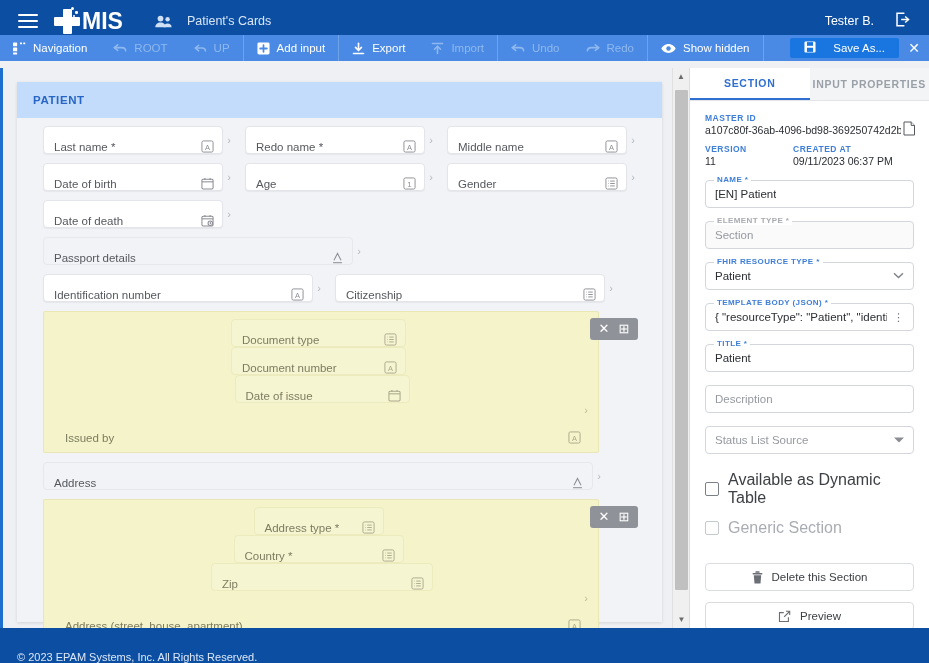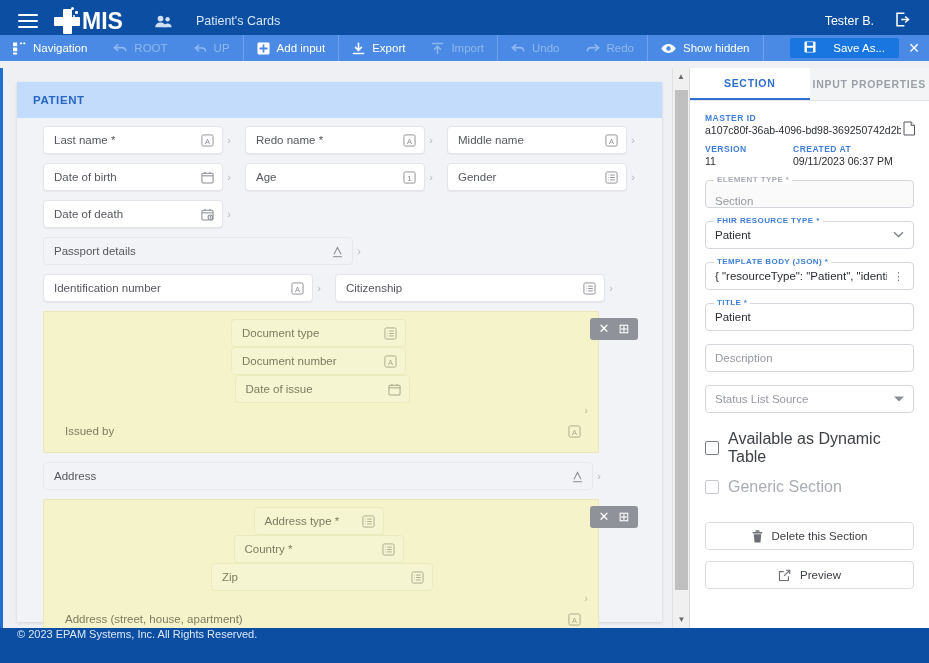--- a/index.html
+++ b/index.html
@@ -35,21 +35,21 @@
   .brand-cross { position: relative; width: 26px; height: 26px; margin-right: 2px; }
   .brand-cross .h { position:absolute; left:0; top:9px; width:26px; height:9px; background:#fff; border-radius:1px;}
   .brand-cross .v { position:absolute; left:8.5px; top:1px; width:9px; height:25px; background:#fff; border-radius:1px;}
   .brand-cross .d1 { position:absolute; left:17px; top:-1px; width:3px; height:3px; background:#fff; border-radius:50%;}
   .brand-cross .d2 { position:absolute; left:21px; top:3px; width:2.5px; height:2.5px; background:#fff; border-radius:50%;}
   .brand-cross .d3 { position:absolute; left:19px; top:7px; width:2px; height:2px; background:#fff; border-radius:50%;}
   .brand-text {
     color: #fff; font-size: 23px; font-weight: bold; letter-spacing: 0px;
   }
   .cards-link {
-    display: flex; align-items: center; gap: 24px;
+    display: flex; align-items: center; gap: 15px;
     margin-left: 32px; color: #d9e6f6; font-size: 12.5px; cursor: pointer;
   }
   .cards-link svg { display:block; }
   .topbar-right {
     margin-left: auto; display: flex; align-items: center; gap: 20px;
     margin-right: 18px;
   }
   .user-name { color: #ffffff; font-size: 12.5px; cursor: pointer; }
   .logout-ic { cursor: pointer; display:block; }
 
@@ -108,21 +108,21 @@
   .form-body { padding: 8px 0 0 0; position: relative; }
 
   .row { display: flex; align-items: flex-start; padding: 0 0 0 26px; margin-bottom: 9px; }
 
   .field {
     position: relative;
     height: 28px;
     background: #ffffff;
     border: 1px solid #e3e5ea;
     border-radius: 4px;
-    display: flex; align-items: center;
+    display: flex; align-items: flex-end;
     padding: 0 8px 0 10px;
     box-shadow: 0 1px 1px rgba(0,0,0,0.05);
     cursor: pointer;
   }
   .field .lbl { font-size: 11.5px; color: #55585e; white-space: nowrap; }
   .field .ic { margin-left: auto; display: flex; align-items: center; color:#8a8d93; }
   .chev {
     width: 12px; flex: 0 0 12px;
     font-size: 11px; color: #b4b7bd; text-align: center;
     align-self: center; line-height: 28px;
@@ -227,21 +227,21 @@
   }
   .ofield .legend {
     position: absolute; top: -6px; left: 8px;
     background: #fff; padding: 0 3px;
     font-size: 8px; font-weight: bold; letter-spacing: .4px;
     color: #3f7fd6;
   }
   .ofield .legend.muted { color: #a7abb2; }
   .ofield .val { font-size: 11.5px; color: #2b2e33; white-space: nowrap; overflow: hidden; }
   .ofield .val.ph { color: #9599a0; }
-  .ofield.disabled { background: #fafafa; align-items: flex-end; }
+  .ofield.disabled { background: #fafafa; }
   .ofield .caret {
     margin-left: auto; color: #8a8d93; font-size: 9px;
   }
   .ofield .dots {
     margin-left: auto; color: #6b6e74; font-size: 11px; letter-spacing: 0; line-height: 8px;
   }
 
   .chk-row {
     display: flex; align-items: center; gap: 9px;
     margin-top: 17px; cursor: pointer;
@@ -260,21 +260,21 @@
     display: flex; align-items: center; justify-content: center; gap: 9px;
     font-size: 11.5px; color: #3d4044; background: #fff; cursor: pointer;
   }
   .obtn svg { display:block; }
 
   
   .footer {
     position: absolute; bottom: 0; left: 0;
     width: 929px; height: 35px;
     background: #0c4ea2;
-    display: flex; align-items: flex-start;
+    display: flex; align-items: flex-end;
     padding-left: 17px;
     color: #dce8f8; font-size: 11px;
   }
 </style>
 </head>
 <body>
 
 <div class="app">
 
   <div class="topbar">
@@ -768,20 +768,24 @@
           <div class="meta-lbl">VERSION</div>
           <div class="meta-val">11</div>
         </div>
         <div>
           <div class="meta-lbl">CREATED AT</div>
           <div class="meta-val">09/11/2023 06:37 PM</div>
         </div>
       </div>
 
 
+      <div class="ofield">
+        <span class="legend">NAME *</span>
+        <span class="val">[EN] Patient</span>
+      </div>
 
       <div class="ofield disabled">
         <span class="legend muted">ELEMENT TYPE *</span>
         <span class="val ph">Section</span>
       </div>
 
       <div class="ofield">
         <span class="legend">FHIR RESOURCE TYPE *</span>
         <span class="val">Patient</span>
         <span class="caret">

